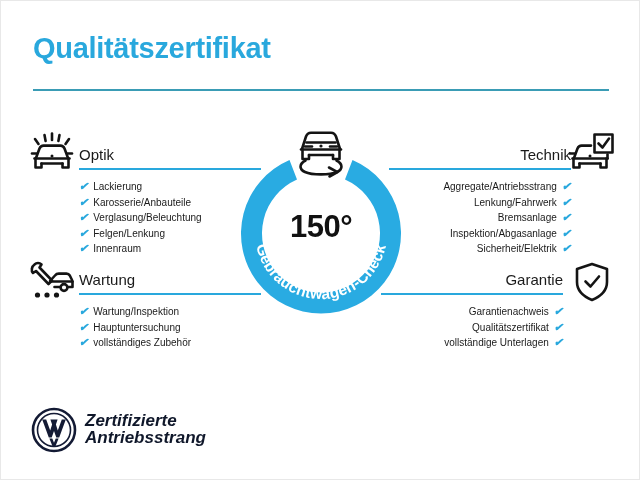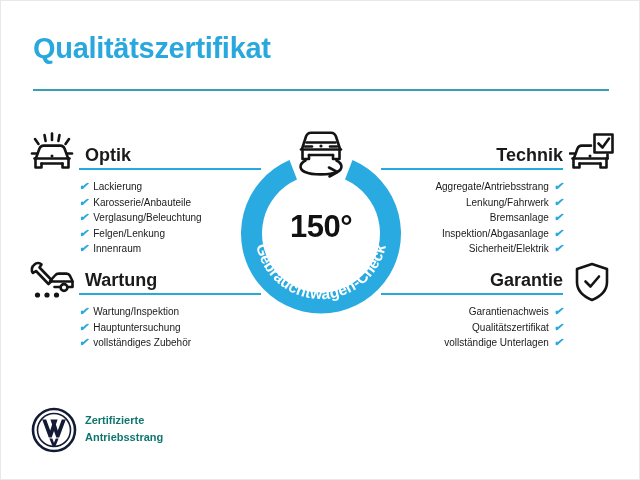--- a/index.html
+++ b/index.html
@@ -39,30 +39,29 @@
     height: 2px;
     background: #3a9cb5;
   }
 
   
   .section {
     position: absolute;
   }
   .sec-optik   { left: 78px;  top: 145px; width: 182px; }
   .sec-wartung { left: 78px;  top: 270px; width: 182px; }
-  .sec-technik { left: 380px; top: 145px; width: 182px; }
+  .sec-technik { left: 388px; top: 145px; width: 182px; }
   .sec-garantie{ left: 380px; top: 270px; width: 182px; }
 
   .section-heading {
-    font-size: 18px;
-    font-weight: bold;
+    font-size: 15px;
+    font-weight: normal;
     color: #1a1a1a;
     line-height: 18px;
     white-space: nowrap;
-    margin-left: 6px;
   }
   .section-rule {
     margin-top: 4px;
     height: 2px;
     background: #29a8dd;
     width: 100%;
   }
   .item-list {
     margin-top: 9px;
   }
@@ -134,25 +133,26 @@
     position: absolute;
     left: 30px;
     top: 406px;
     width: 46px;
     height: 46px;
   }
   #footer-text {
     position: absolute;
     left: 84px;
     top: 411px;
-    font-size: 11px;
+    font-size: 17px;
     font-weight: bold;
-    color: #0f766e;
+    color: #0f172a;
     line-height: 17px;
     white-space: nowrap;
+    font-style: italic;
   }
 </style>
 </head>
 <body>
 
 <div id="page">
 
   <div id="page-title">Qualitätszertifikat</div>
   <div id="header-divider"></div>
 

